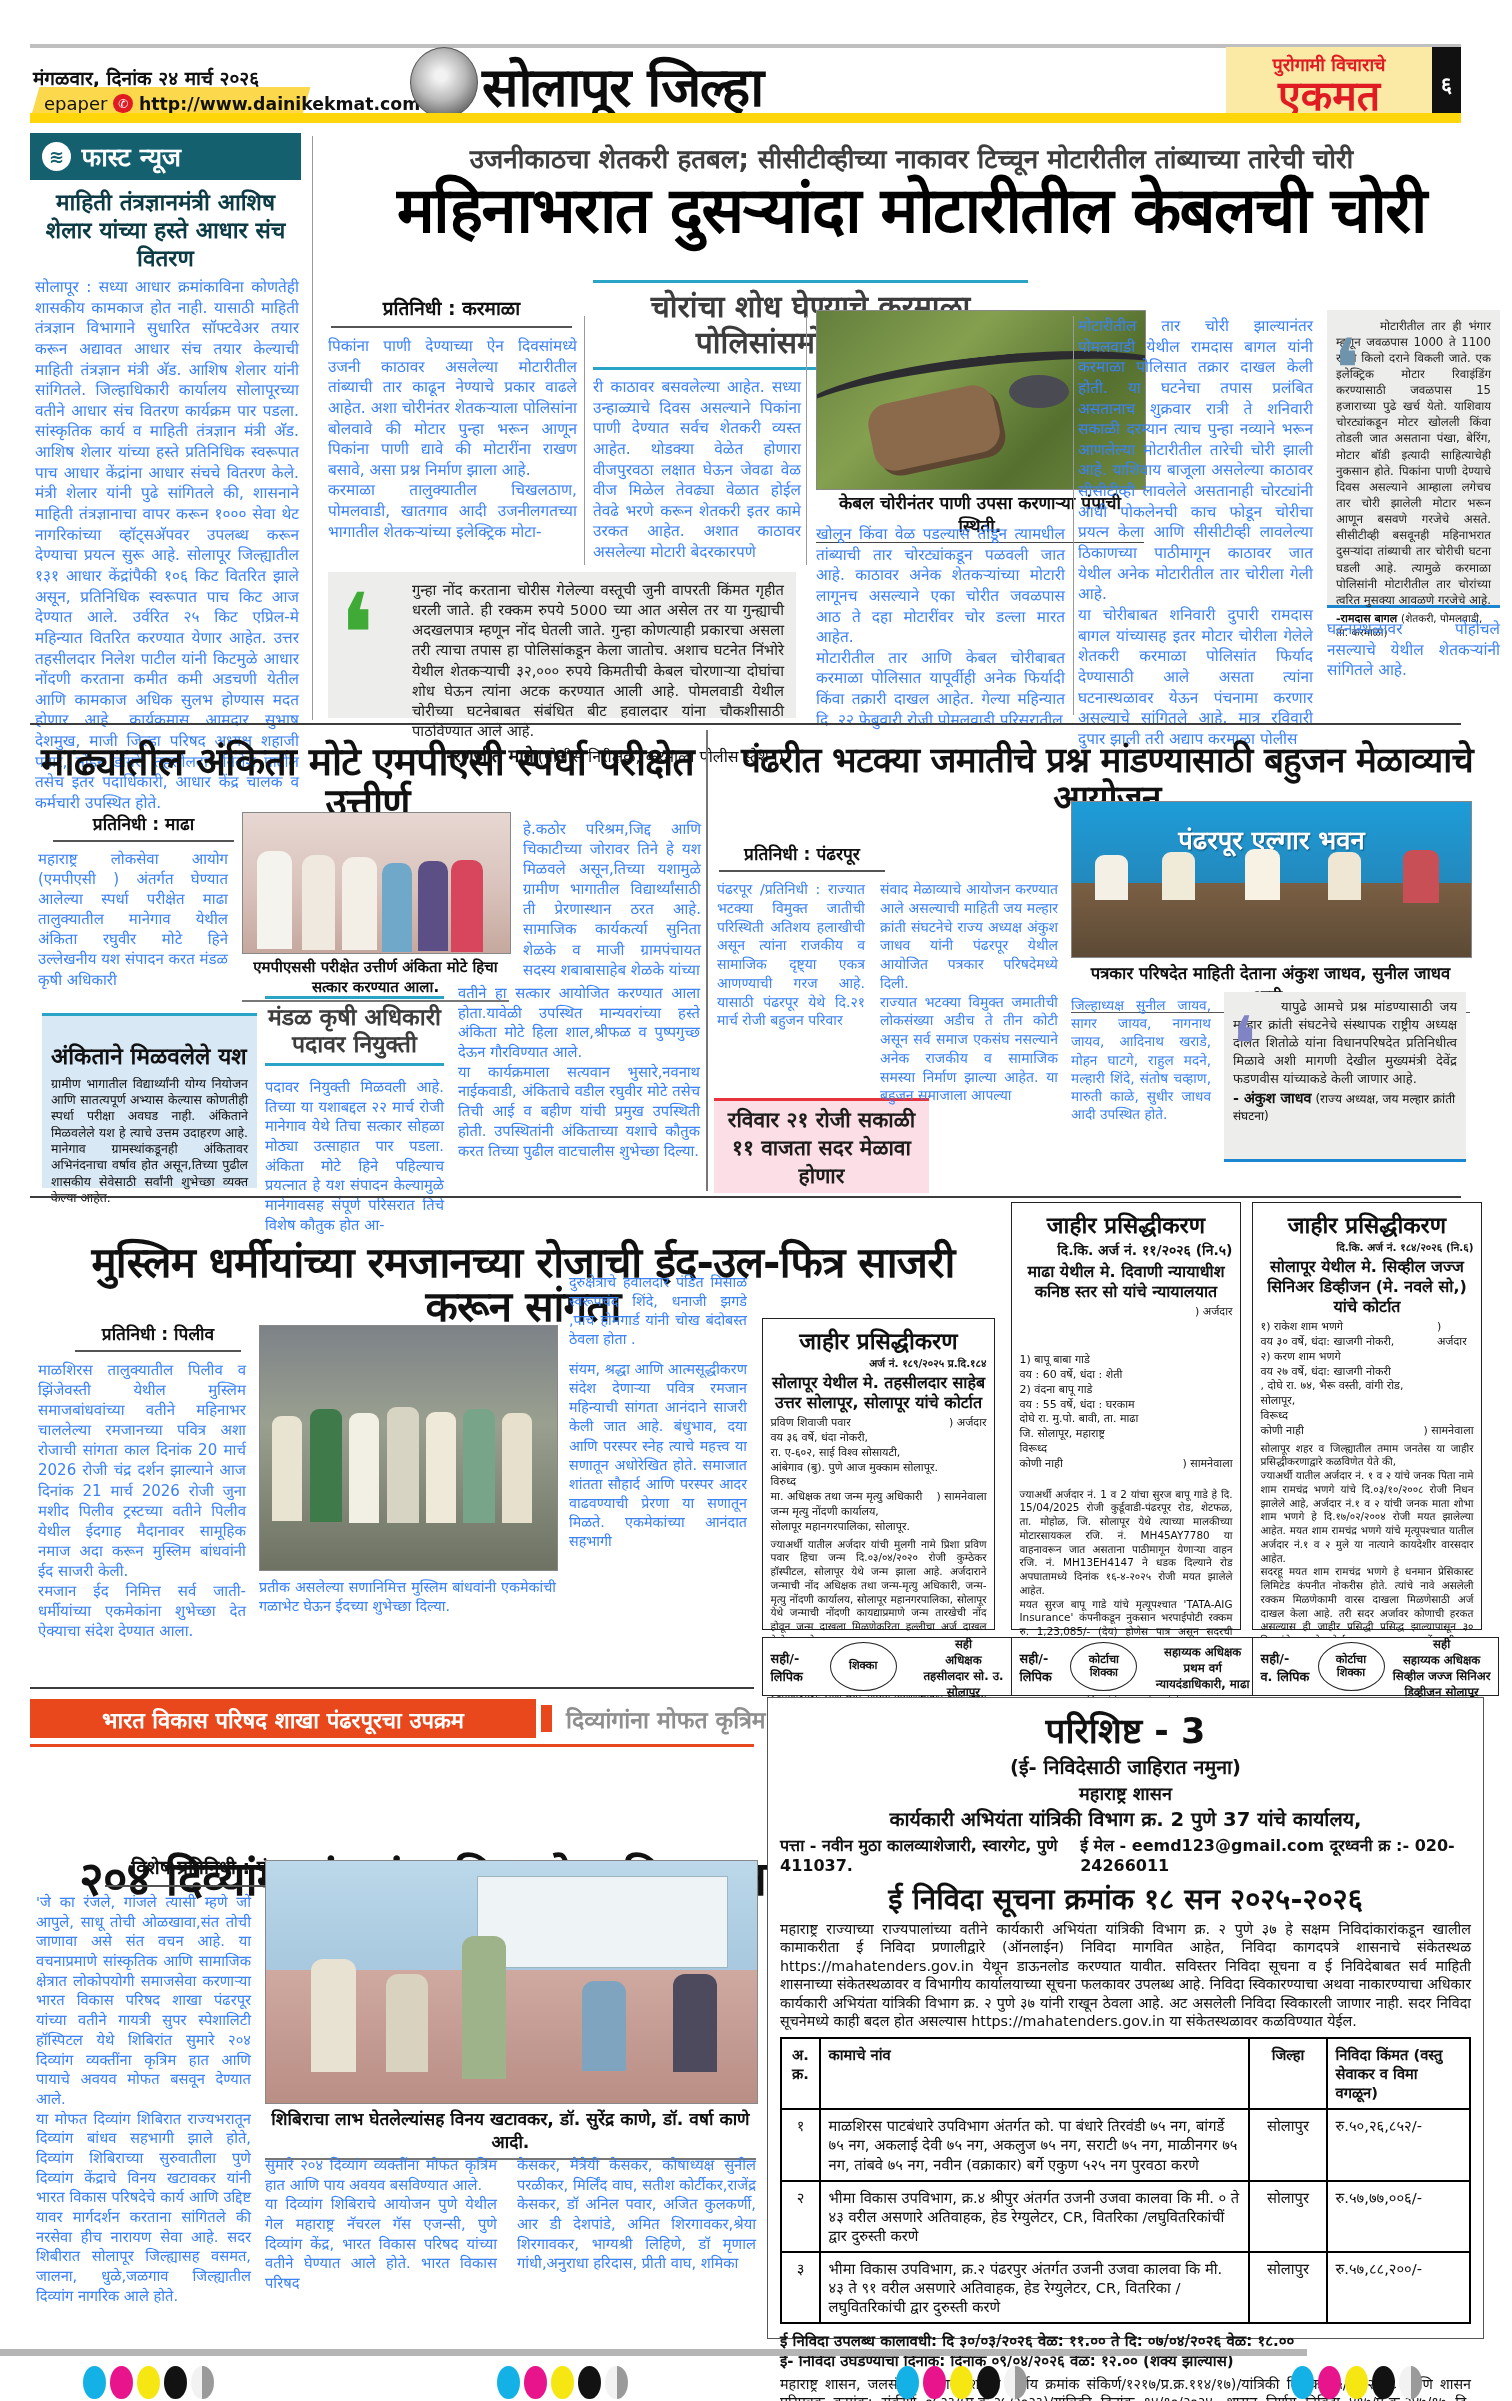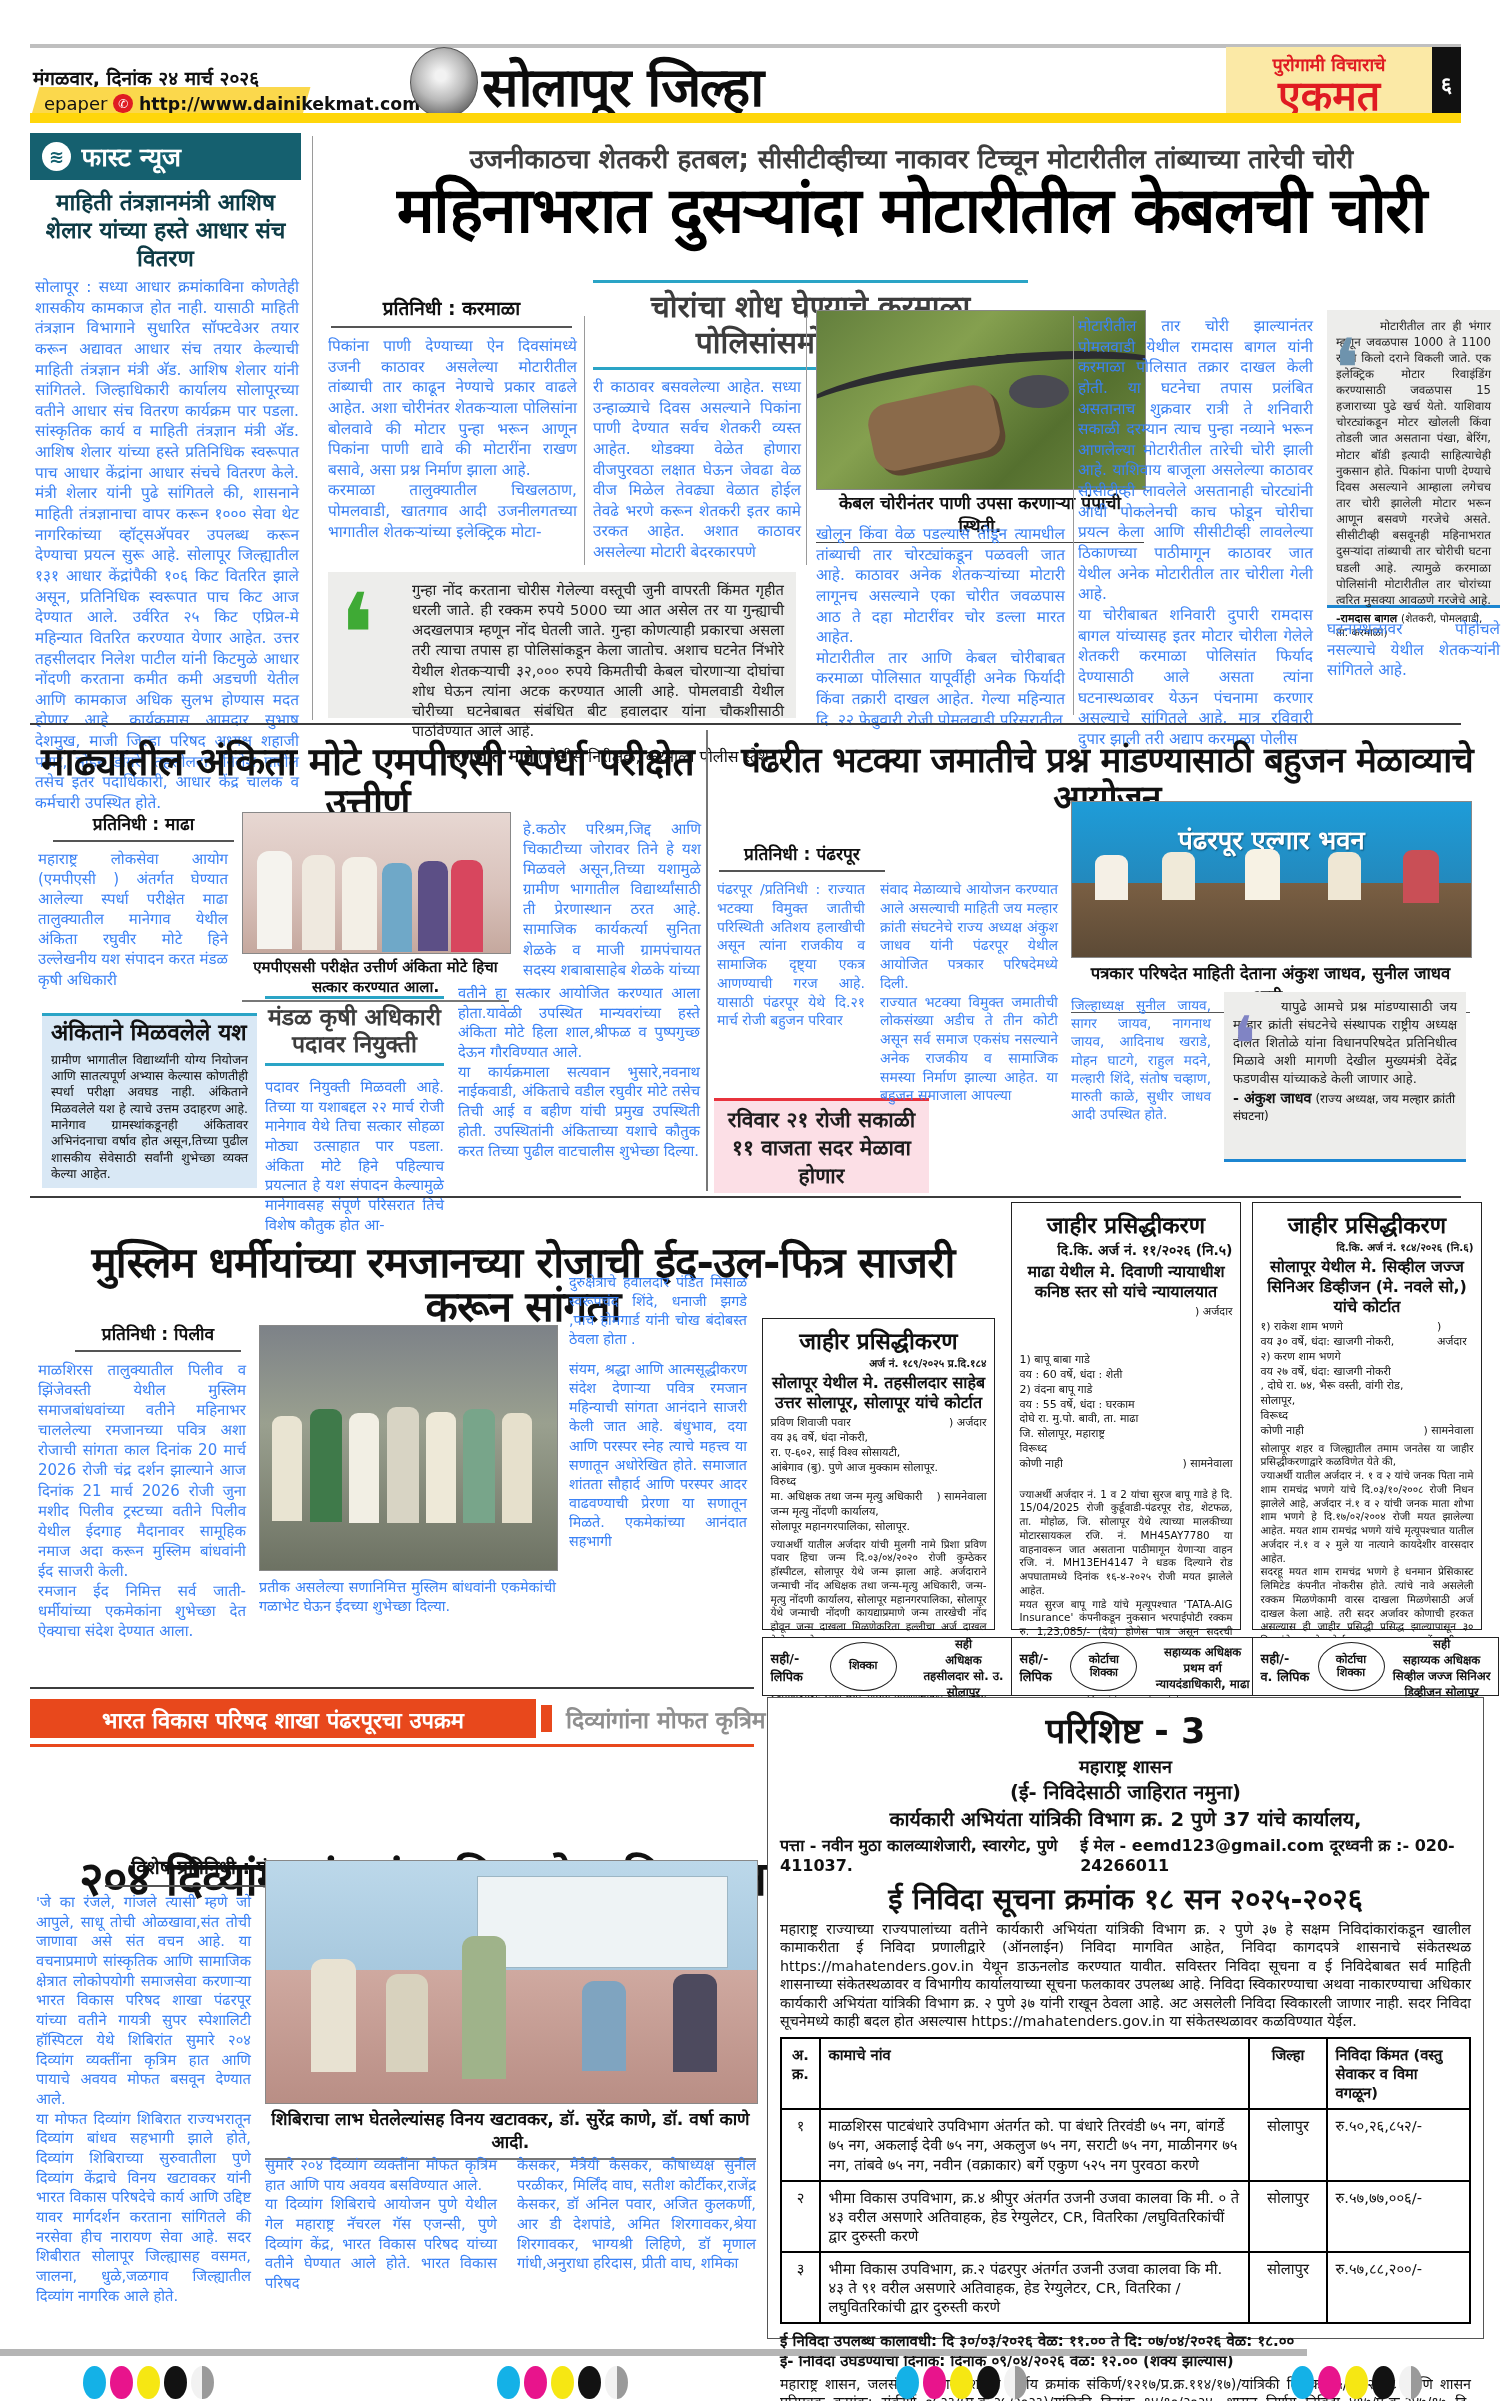--- a/index.html
+++ b/index.html
@@ -136,21 +136,21 @@
     <div style="position:absolute;left:59px;top:42px;width:33px;height:95px;background:#efe9df;border-radius:12px 12px 0 0;"></div>
     <div style="position:absolute;left:99px;top:44px;width:35px;height:93px;background:#f3efe6;border-radius:12px 12px 0 0;"></div>
     <div style="position:absolute;left:139px;top:50px;width:30px;height:89px;background:#6fa8c8;border-radius:10.5px 10.5px 0 0;"></div>
     <div style="position:absolute;left:175px;top:48px;width:30px;height:90px;background:#5c4f86;border-radius:10.5px 10.5px 0 0;"></div>
     <div style="position:absolute;left:208px;top:47px;width:32px;height:92px;background:#d8465e;border-radius:10.5px 10.5px 0 0;"></div>
   </div>
   <div class="abs caption" style="left:242px;top:956px;width:267px;font-size:15px;border-bottom:2.3px solid #777;padding-bottom:3.8px;">एमपीएससी परीक्षेत उत्तीर्ण अंकिता मोटे हिचा सत्कार करण्यात आला.</div>
 
   <div class="abs jt body-text" style="left:523px;top:819px;width:178px;height:249px;font-size:15px;">हे.कठोर परिश्रम,जिद्द आणि चिकाटीच्या जोरावर तिने हे यश मिळवले असून,तिच्या यशामुळे ग्रामीण भागातील विद्यार्थ्यांसाठी ती प्रेरणास्थान ठरत आहे. सामाजिक कार्यकर्त्या सुनिता शेळके व माजी ग्रामपंचायत सदस्य शबाबासाहेब शेळके यांच्या</div>
 
-  <div class="abs" style="left:42px;top:1013px;width:215px;height:175px;background:#d9e8f5;border-top:3px solid #2aa4c6;padding:0 9px;box-sizing:border-box;">
+  <div class="abs" style="left:42px;top:1013px;width:215px;height:175px;background:#d9e8f5;border-top:3px solid #2aa4c6;padding:24px 9px;box-sizing:border-box;">
     <div style="font-size:22.6px;font-weight:900;margin-bottom:4.5px;">अंकिताने मिळवलेले यश</div>
     <div class="jt" style="font-size:12.4px;line-height:1.32;">ग्रामीण भागातील विद्यार्थ्यांनी योग्य नियोजन आणि सातत्यपूर्ण अभ्यास केल्यास कोणतीही स्पर्धा परीक्षा अवघड नाही. अंकिताने मिळवलेले यश हे त्याचे उत्तम उदाहरण आहे. मानेगाव ग्रामस्थांकडूनही अंकितावर अभिनंदनाचा वर्षाव होत असून,तिच्या पुढील शासकीय सेवेसाठी सर्वांनी शुभेच्छा व्यक्त केल्या आहेत.</div>
   </div>
 
   <div class="abs" style="left:265px;top:996px;width:179px;">
     <div class="teal-rule"></div>
     <div class="subhead" style="font-size:23px;line-height:1.2;white-space:pre-line;padding:4.5px 0;">मंडळ कृषी अधिकारी
 पदावर नियुक्ती</div>
     <div class="teal-rule"></div>
   </div>
@@ -341,22 +341,22 @@
     <div style="position:absolute;left:407px;top:113px;width:44px;height:98px;background:#4d4a5e;border-radius:12px 12px 0 0;"></div>
   </div>
   <div class="abs caption" style="left:265px;top:2107px;width:491px;font-size:17.3px;border-bottom:2.3px solid #777;padding-bottom:4.5px;">शिबिराचा लाभ घेतलेल्यांसह विनय खटावकर, डॉ. सुरेंद्र काणे,  डॉ. वर्षा काणे आदी.</div>
 
   <div class="abs jt body-text" style="left:265px;top:2155px;width:232px;height:185px;font-size:14.7px;">सुमारे २०४ दिव्यांग व्यक्तींना मोफत कृत्रिम हात आणि पाय अवयव बसविण्यात आले.
 या दिव्यांग शिबिराचे आयोजन पुणे येथील गेल महाराष्ट्र नॅचरल गॅस एजन्सी, पुणे दिव्यांग केंद्र, भारत विकास परिषद यांच्या वतीने घेण्यात आले होते. भारत विकास परिषद</div>
   <div class="abs jt body-text" style="left:517px;top:2155px;width:239px;height:185px;font-size:14.7px;">केसकर, मैत्रेयी केसकर, कोषाध्यक्ष सुनील परळीकर, मिर्लिंद वाघ, सतीश कोर्टीकर,राजेंद्र केसकर, डॉ अनिल पवार, अजित कुलकर्णी, आर डी देशपांडे, अमित शिरगावकर,श्रेया शिरगावकर, भाग्यश्री लिहिणे, डॉ मृणाल गांधी,अनुराधा हरिदास, प्रीती वाघ, शमिका</div>
 
   <div class="abs" style="left:767px;top:1697px;width:717px;height:642px;border:1.5px solid #555;padding:7.5px 12px;box-sizing:border-box;background:#fff;">
     <div class="ct" style="font-size:35px;font-weight:900;">परिशिष्ट - 3</div>
+    <div class="ct" style="font-size:19.6px;font-weight:bold;">(ई- निविदेसाठी जाहिरात नमुना)</div>
     <div class="ct" style="font-size:18px;font-weight:bold;margin-top:1.5px;">महाराष्ट्र शासन</div>
-    <div class="ct" style="font-size:19.6px;font-weight:bold;">(ई- निविदेसाठी जाहिरात नमुना)</div>
     <div class="ct" style="font-size:19.6px;font-weight:bold;">कार्यकारी अभियंता यांत्रिकी विभाग क्र. 2 पुणे 37 यांचे कार्यालय,</div>
     <div style="display:flex;justify-content:space-between;margin-top:1.5px;">
       <span style="font-size:16px;font-weight:bold;">पत्ता - नवीन मुठा कालव्याशेजारी, स्वारगेट, पुणे 411037.</span>
       <span style="font-size:16px;font-weight:bold;">ई मेल - eemd123@gmail.com दूरध्वनी क्र :- 020-24266011</span>
     </div>
     <div class="ct" style="font-size:29px;font-weight:900;margin:3px 0;">ई निविदा सूचना क्रमांक १८ सन २०२५-२०२६</div>
     <div class="jt" style="font-size:14.3px;line-height:1.3;">महाराष्ट्र राज्याच्या राज्यपालांच्या वतीने कार्यकारी अभियंता यांत्रिकी विभाग क्र. २ पुणे ३७ हे सक्षम निविदांकारांकडून खालील कामाकरीता ई निविदा प्रणालीद्वारे (ऑनलाईन) निविदा मागवित आहेत, निविदा कागदपत्रे शासनाचे संकेतस्थळ https://mahatenders.gov.in येथून डाऊनलोड करण्यात यावीत. सविस्तर निविदा सूचना व ई निविदेबाबत सर्व माहिती शासनाच्या संकेतस्थळावर व विभागीय कार्यालयाच्या सूचना फलकावर उपलब्ध आहे. निविदा स्विकारण्याचा अथवा नाकारण्याचा अधिकार कार्यकारी अभियंता यांत्रिकी विभाग क्र. २ पुणे ३७ यांनी राखून ठेवला आहे. अट असलेली निविदा स्विकारली जाणार नाही. सदर निविदा सूचनेमध्ये काही बदल होत असल्यास https://mahatenders.gov.in या संकेतस्थळावर कळविण्यात येईल.</div>
 
     <div style="display:grid;grid-template-columns:39px 1fr 78px 143px;border:1.1px solid #000;margin-top:6px;">
       <div class="tender-cell ct" style="font-weight:bold;">अ. क्र.</div>

